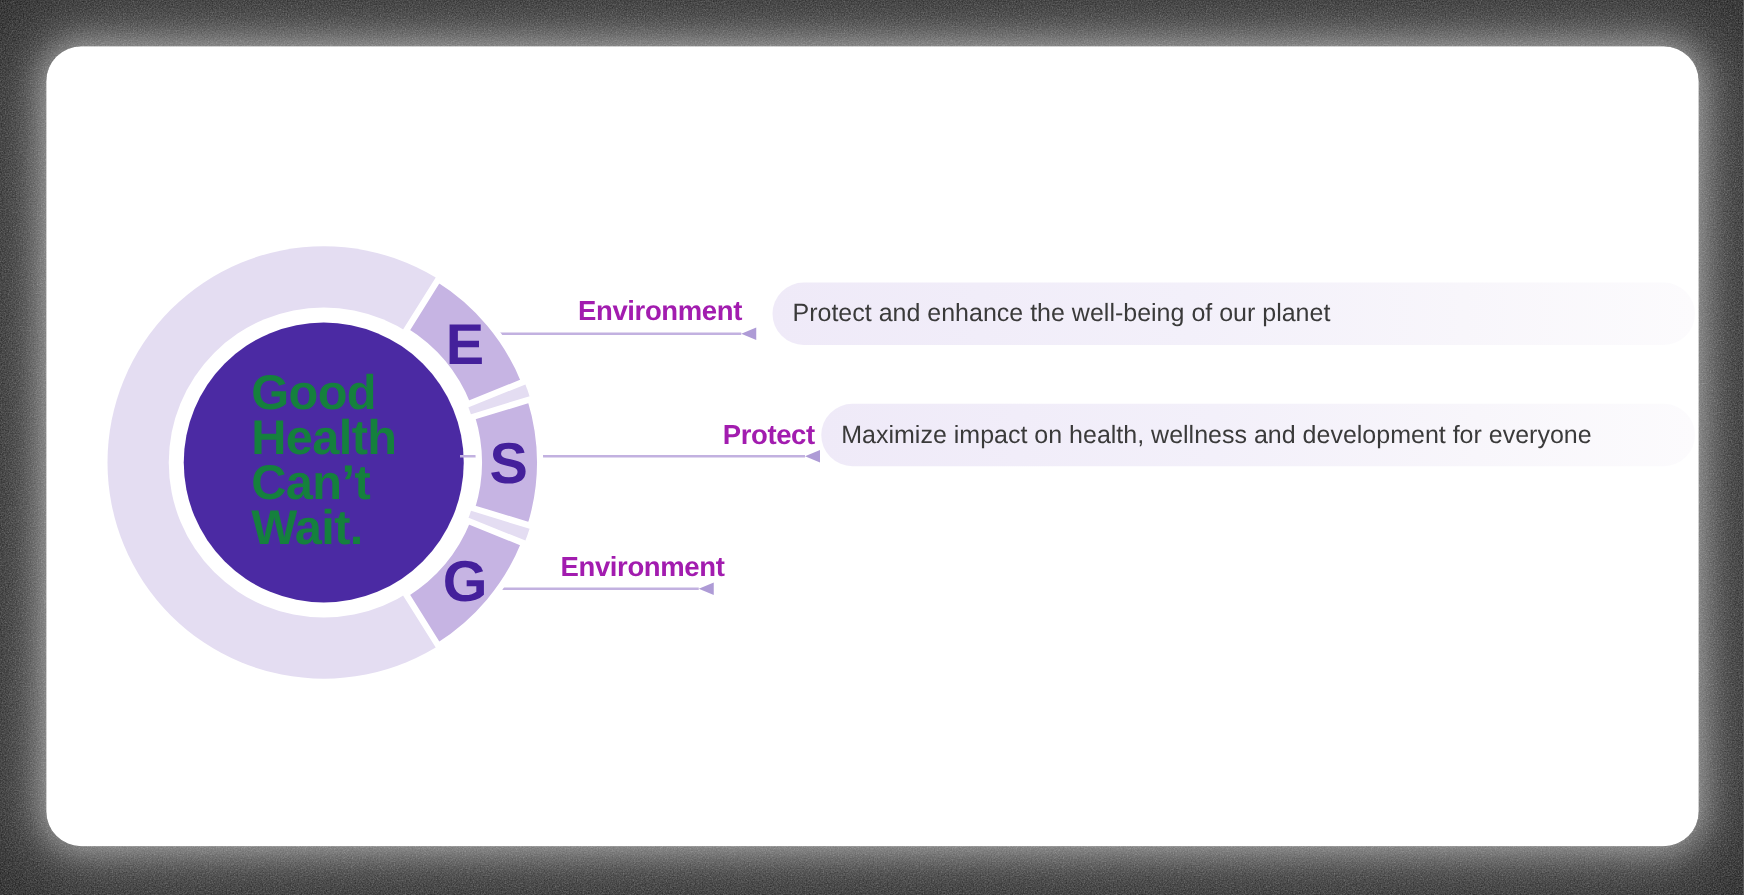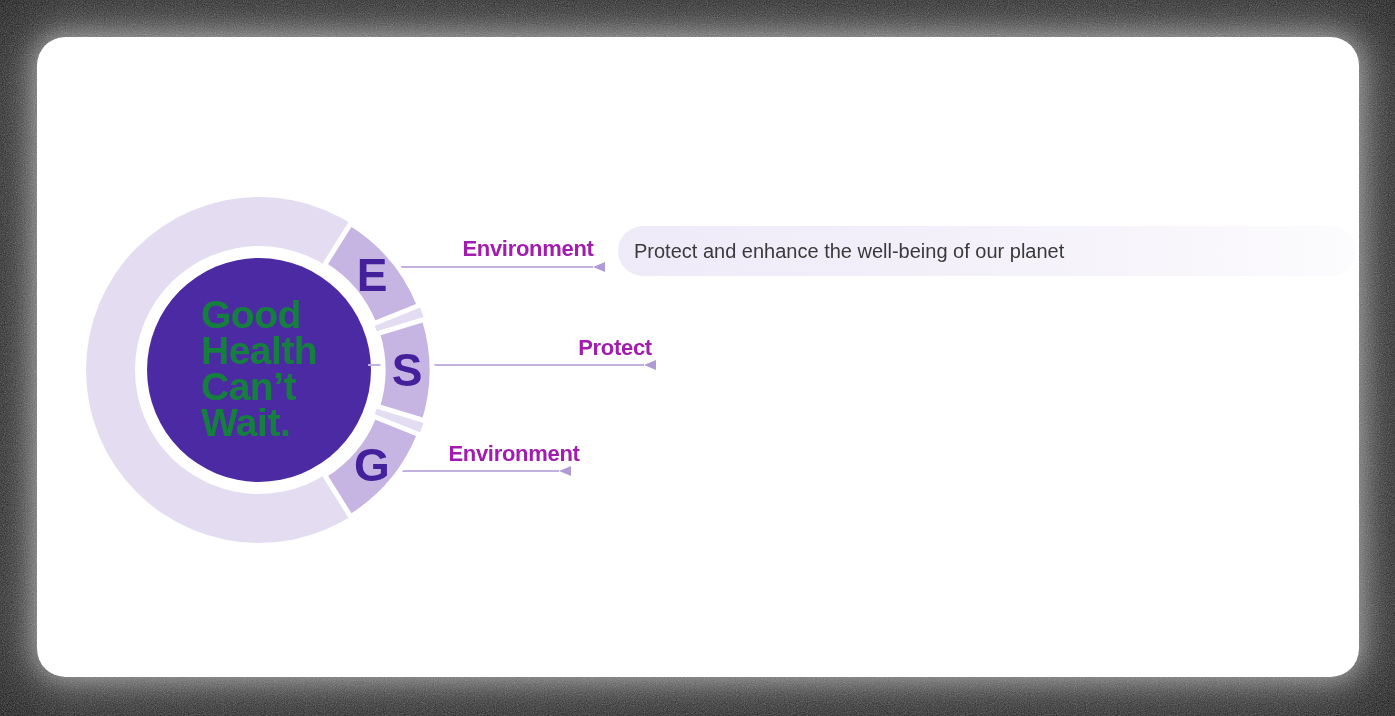--- a/index.html
+++ b/index.html
@@ -103,14 +103,17 @@
 Can’t
 Wait.</div>
 
   <div class="row-label label-e">Environment</div>
   <div class="row-label label-s">Protect</div>
   <div class="row-label label-g">Environment</div>
 
   <div class="pill pill-e">
     <span>Protect and enhance the well-being of our planet</span>
   </div>
+  <div class="pill pill-s">
+    <span>Maximize impact on health, wellness and development for everyone</span>
+  </div>
 
 </div>
 
 </body></html>

